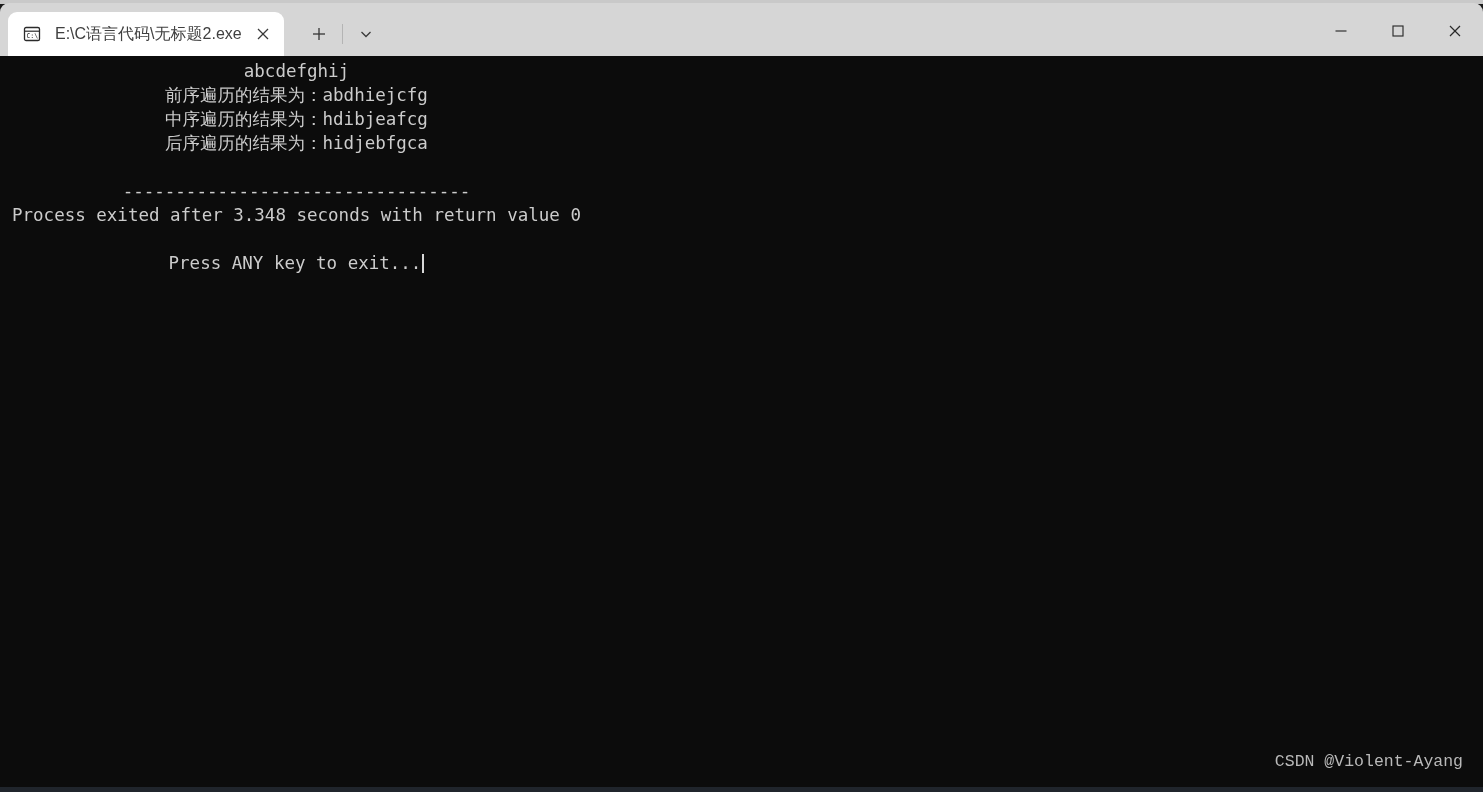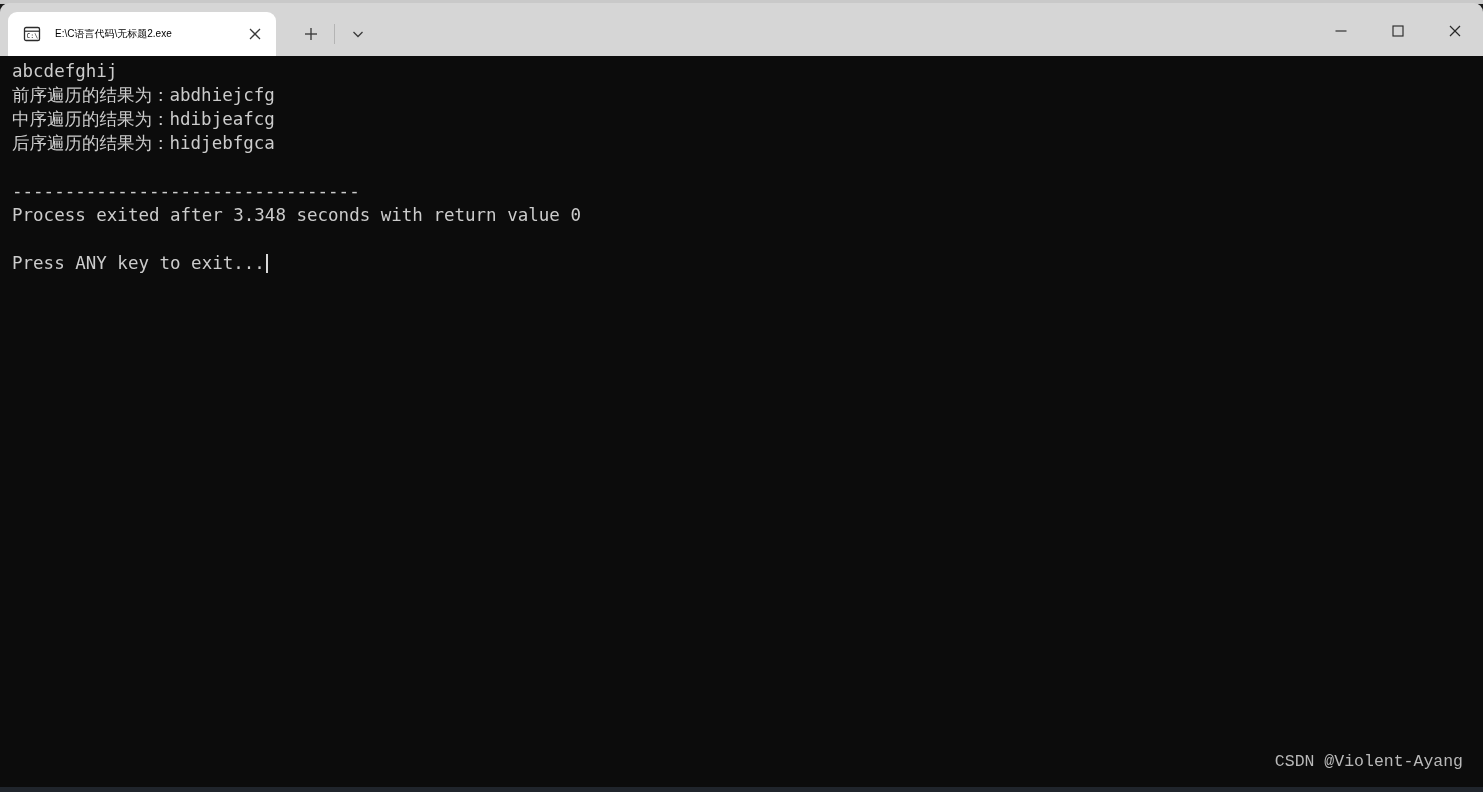--- a/index.html
+++ b/index.html
@@ -75,22 +75,22 @@
   .tab-icon {
     width: 20px;
     height: 20px;
     flex: 0 0 auto;
     display: block;
   }
 
   .tab-title {
     flex: 1 1 auto;
     margin-left: 13px;
-    font-size: 10px;
-    color: #000000;
+    font-size: 16px;
+    color: #404040;
     white-space: nowrap;
     overflow: hidden;
     line-height: 1;
   }
 
   .tab-close {
     flex: 0 0 auto;
     width: 30px;
     height: 30px;
     margin-left: 6px;
@@ -153,21 +153,21 @@
     top: 3px;
     margin: 0;
     font-family: "DejaVu Sans Mono", "Liberation Mono", monospace;
     font-size: 17.5px;
     line-height: 24px;
     color: #cccccc;
     white-space: pre;
     letter-spacing: 0px;
   }
 
-  .console-line { display: block; height: 24px; }
+  .console-line { display: block; height: 24px; text-align: center; }
   .cursor-caret {
     display: inline-block;
     width: 2px;
     height: 19px;
     background: #d8d8d8;
     vertical-align: -4px;
     margin-left: 1px;
   }
 
   #csdn-watermark {

